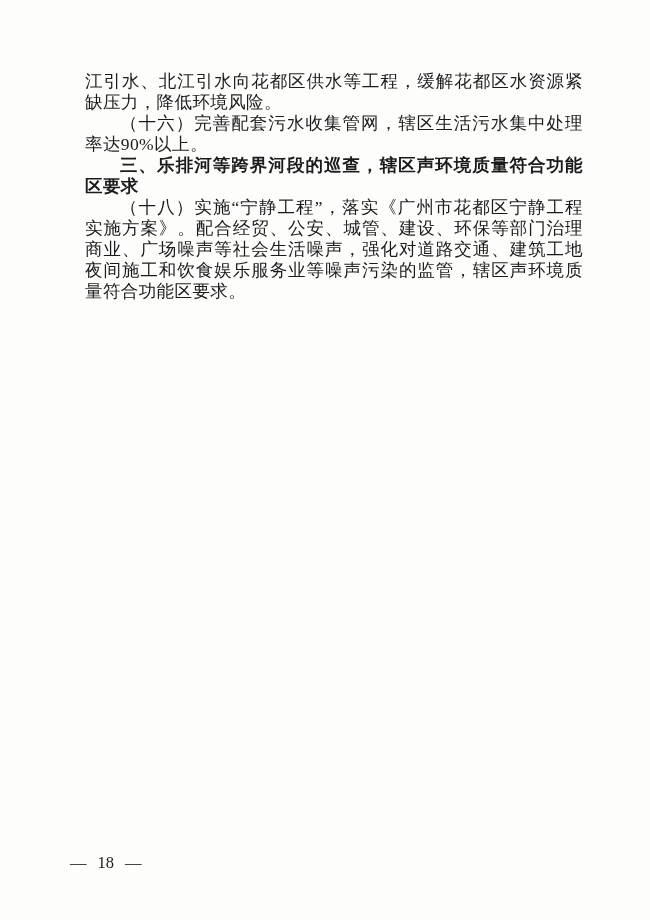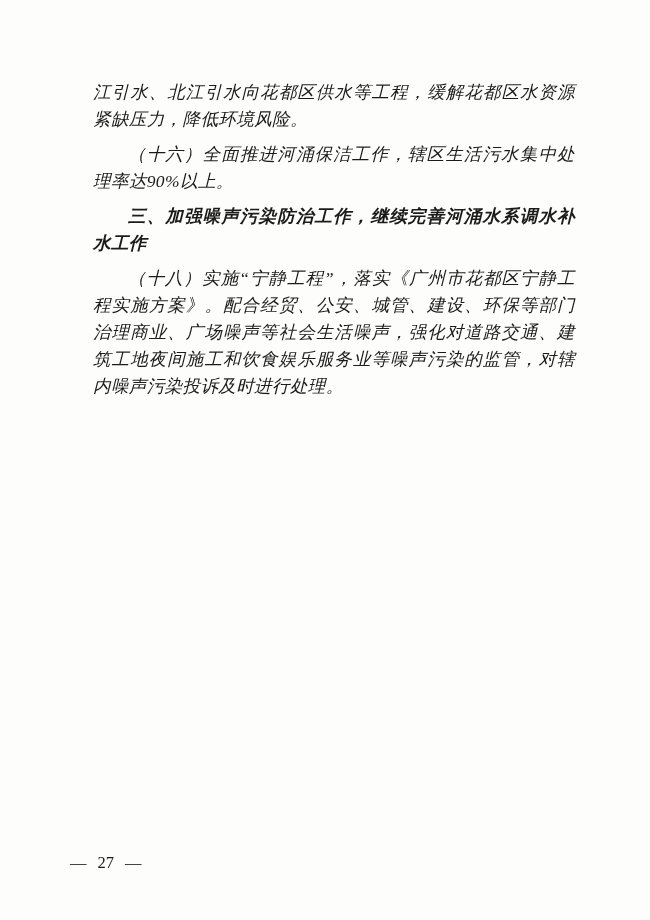--- a/index.html
+++ b/index.html
@@ -16,28 +16,27 @@
     font-family: "Liberation Serif", "DejaVu Serif", serif;
     color: #1b1b1b;
   }
   .content {
     position: absolute;
     left: 85px;
     top: 71px;
     width: 498px;
   }
   .content p {
-    margin: 8px;
+    margin: 0;
     font-size: 17.5px;
-    line-height: 27px;
+    line-height: 21px;
     text-align: justify;
     text-justify: inter-character;
     letter-spacing: 0.4px;
     word-break: break-all;
-    font-style: italic;
   }
   .indent {
     text-indent: 2em;
   }
   .heading {
     font-family: "Liberation Sans", "DejaVu Sans", sans-serif;
     font-weight: bold;
     letter-spacing: 0.2px;
   }
   .footer {
@@ -57,28 +56,28 @@
 </style>
 </head>
 <body>
 
 <div class="page">
 
   <div class="content">
     <p>江引水、北江引水向花都区供水等工程，缓解花都区水资源紧缺压力，降低环境风险。</p>
 
 
-    <p class="indent">（十六）全面推进河涌保洁工作，辖区生活污水集中处理率达90%以上。</p>
+    <p class="indent">（十六）完善配套污水收集管网，辖区生活污水集中处理率达90%以上。</p>
 
 
 
-    <p class="indent heading">三、加强噪声污染防治工作，继续完善河涌水系调水补水工作</p>
+    <p class="indent heading">三、乐排河等跨界河段的巡查，辖区声环境质量符合功能区要求</p>
 
-    <p class="indent">（十八）实施“宁静工程”，落实《广州市花都区宁静工程实施方案》。配合经贸、公安、城管、建设、环保等部门治理商业、广场噪声等社会生活噪声，强化对道路交通、建筑工地夜间施工和饮食娱乐服务业等噪声污染的监管，对辖内噪声污染投诉及时进行处理。</p>
+    <p class="indent">（十八）实施“宁静工程”，落实《广州市花都区宁静工程实施方案》。配合经贸、公安、城管、建设、环保等部门治理商业、广场噪声等社会生活噪声，强化对道路交通、建筑工地夜间施工和饮食娱乐服务业等噪声污染的监管，辖区声环境质量符合功能区要求。</p>
   </div>
 
   <div class="footer">
     <span class="dash">—</span>
-    <span>27</span>
+    <span>18</span>
     <span class="dash">—</span>
   </div>
 
 </div>
 
 </body></html>

